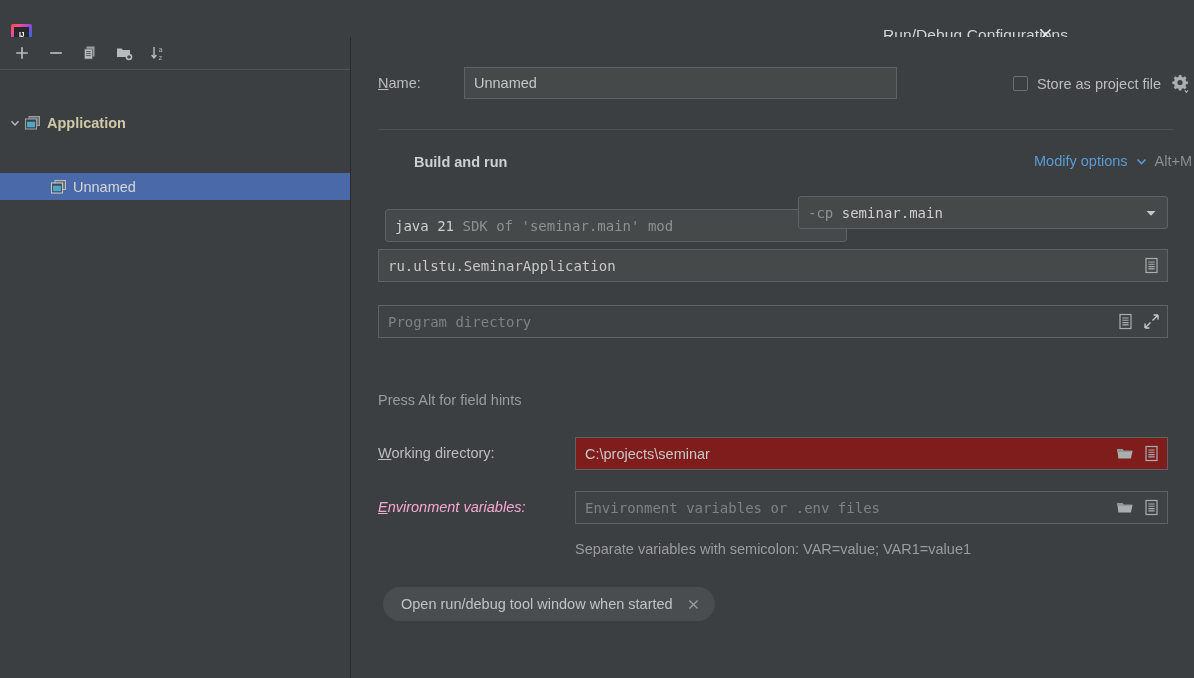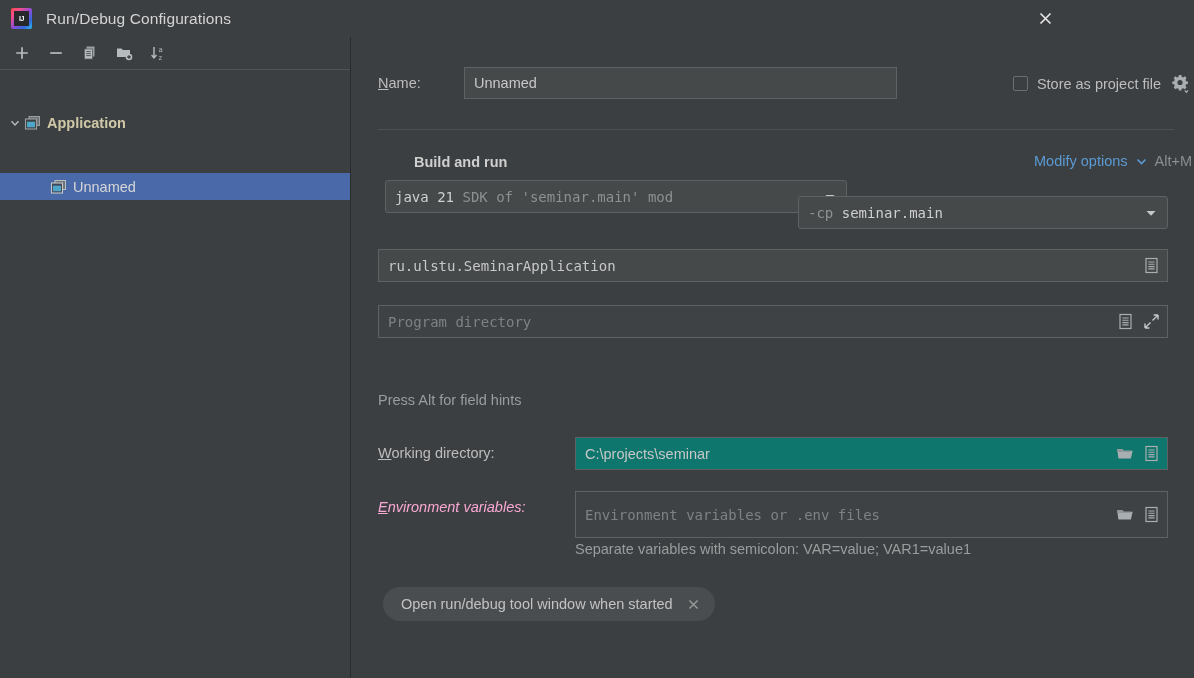--- a/index.html
+++ b/index.html
@@ -13,24 +13,24 @@
   }
   #app {
     position: relative;
     width: 1194px; height: 678px;
     background: #3c3f41;
     color: #bbbbbb;
   }
 
   
   .titlebar {
-    position: absolute; top: 0; left: 0;
+    position: absolute; top: 16px; left: 0;
     width: 1068px; height: 37px;
     background: #3c3f41;
-    display: flex; align-items: center;
+    display: flex; align-items: center; justify-content: space-between;
   }
   .app-logo {
     margin-left: 11px;
     width: 21px; height: 21px;
     border-radius: 2px;
     background: linear-gradient(135deg, #f64a49 0%, #fa4c8b 22%, #8a4bd6 52%, #2f6ce0 78%, #2fc0e8 100%);
     display: flex; align-items: center; justify-content: center;
     flex: none;
   }
   .app-logo-inner {
@@ -161,21 +161,21 @@
     height: 33px;
     display: flex; align-items: center;
     padding: 0 9px;
     font-family: "DejaVu Sans Mono", monospace;
     font-size: 14px;
     color: #c8c8c8;
     cursor: pointer;
     overflow: hidden;
     white-space: nowrap;
   }
-  #sdk-combo { left: 33px; top: 143px; width: 462px; }
+  #sdk-combo { left: 33px; top: 172px; width: 462px; }
   #cp-combo  { left: 446px; top: 159px; width: 370px; }
   .combo .dim { color: #8d9192; }
   .combo .bright { color: #cfcfcf; }
   .caret {
     margin-left: auto; padding-left: 10px;
     display: flex; align-items: center;
     flex: none;
   }
 
   .field {
@@ -203,30 +203,30 @@
     color: #9a9c9d;
   }
   #alt-hint { left: 26px; top: 355px; }
   #env-hint { left: 223px; top: 504px; }
 
   #wd-label  { position: absolute; left: 26px; top: 408px; font-size: 14.5px; color: #bdbdbd; }
   #env-label { position: absolute; left: 26px; top: 462px; font-size: 14.5px; color: #f9a8d4; font-style: italic; }
 
   #wd-field {
     position: absolute; left: 223px; top: 400px; width: 593px;
-    background: #0f766e; border: 1px solid #5e6264;
+    background: #7f1d1d; border: 1px solid #5e6264;
     height: 33px; display: flex; align-items: center;
     padding: 0 6px 0 9px;
     font-size: 14.5px; color: #c7c7c7;
     overflow: hidden; white-space: nowrap;
   }
   #env-field {
     position: absolute; left: 223px; top: 454px; width: 593px;
     background: #3f4244; border: 1px solid #5e6264;
-    height: 47px; display: flex; align-items: center;
+    height: 33px; display: flex; align-items: center;
     padding: 0 6px 0 9px;
     font-family: "DejaVu Sans Mono", monospace;
     font-size: 14px; color: #7e8284;
     overflow: hidden; white-space: nowrap;
   }
 
   .chip {
     position: absolute; left: 31px; top: 550px;
     height: 34px;
     background: #4a4d4f;

